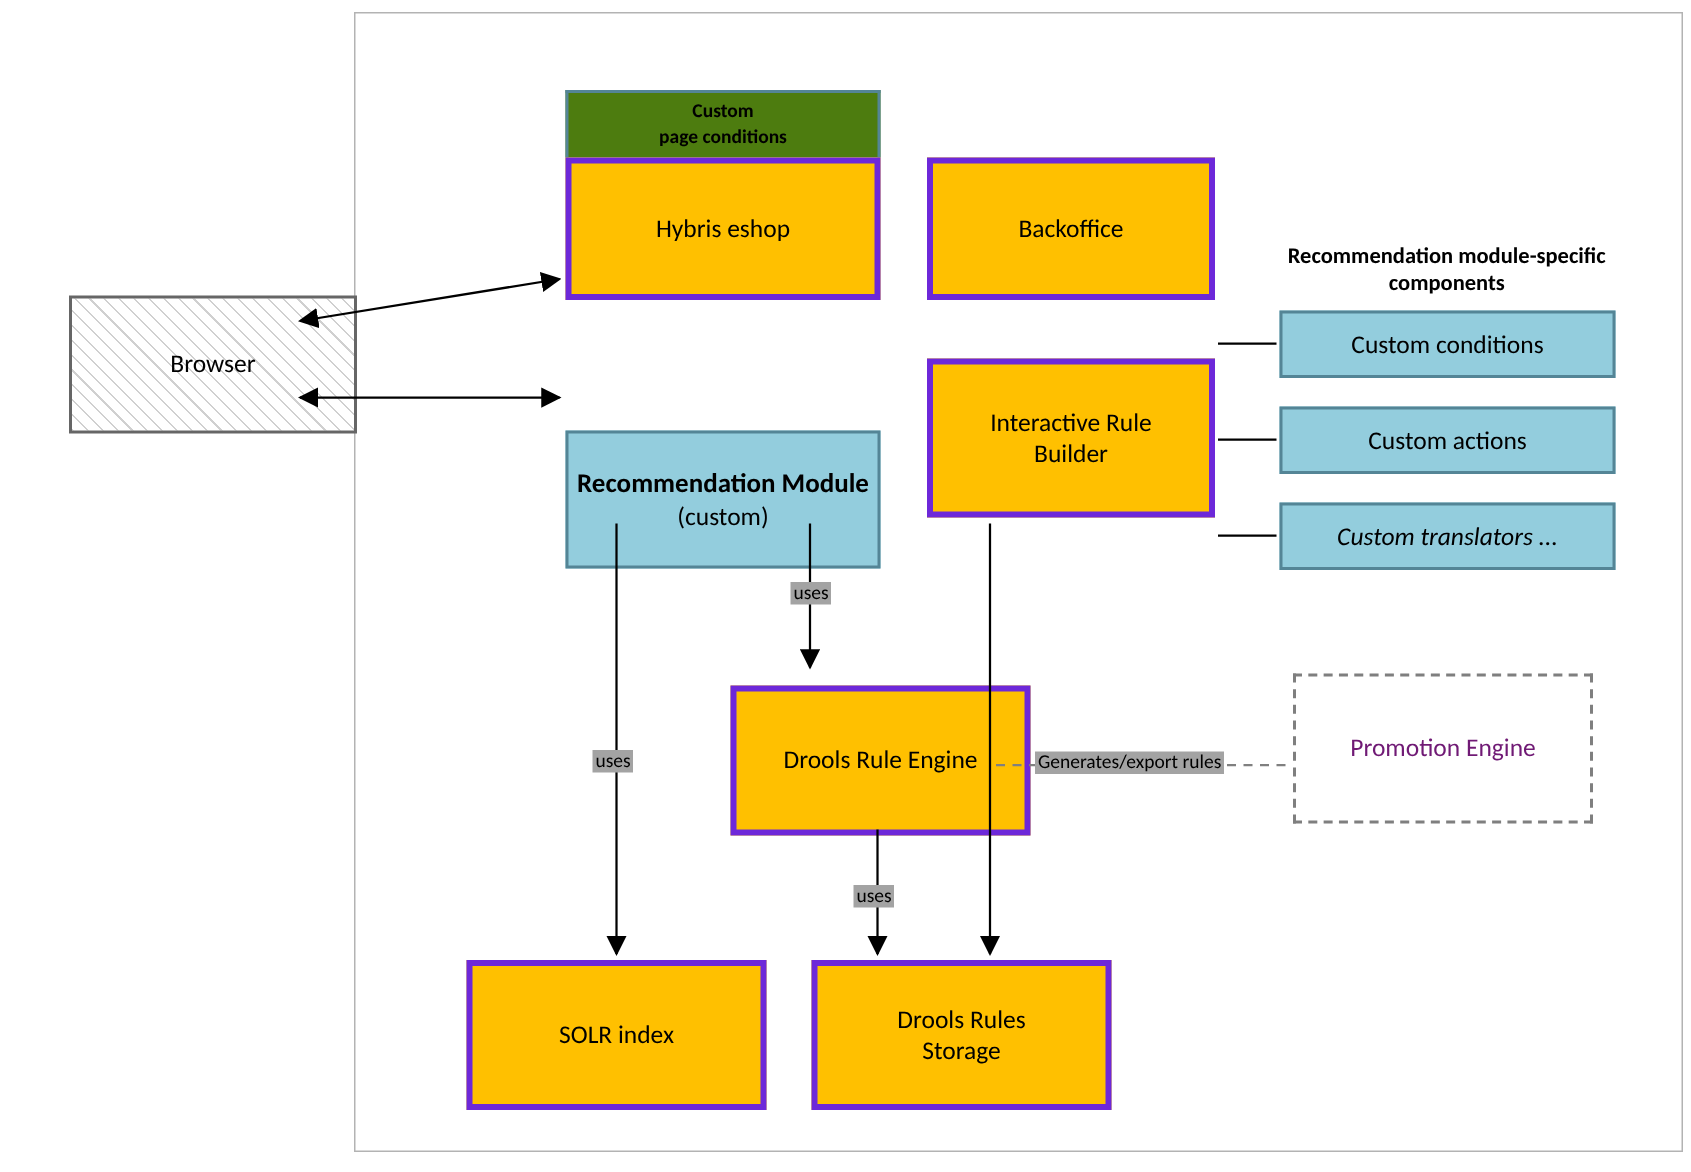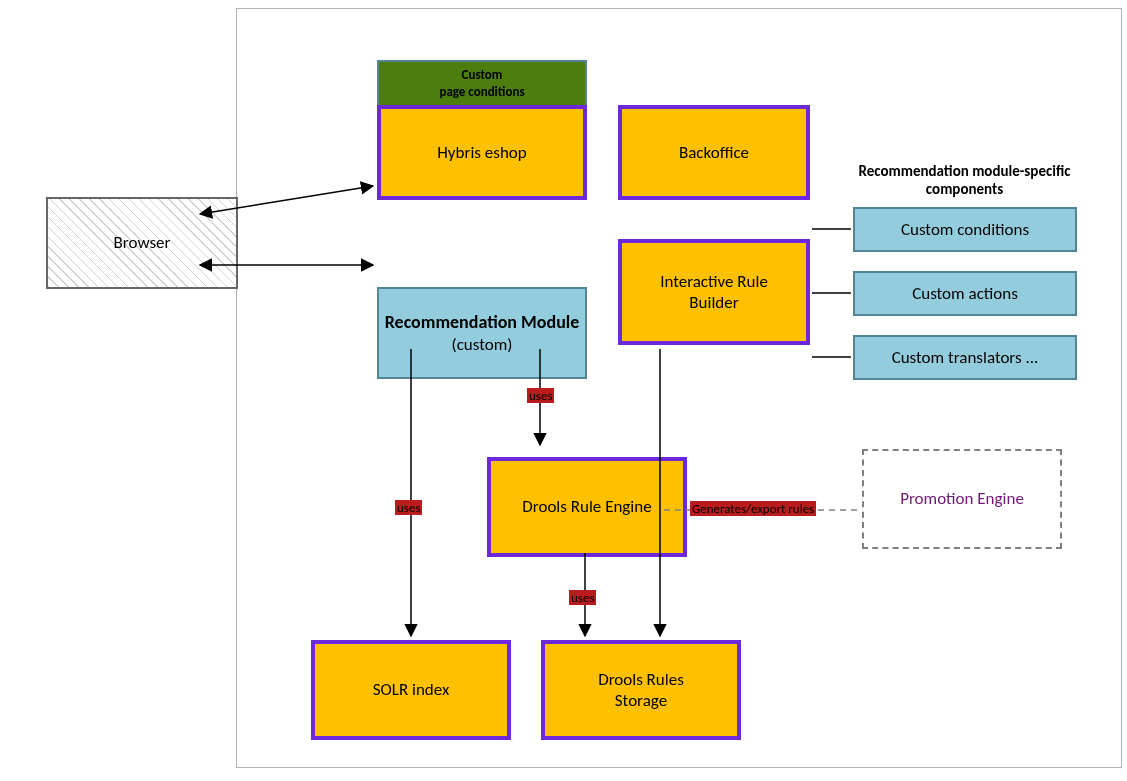--- a/index.html
+++ b/index.html
@@ -62,21 +62,21 @@
   }
   .label {
     position: absolute;
     text-align: center;
     font-weight: bold;
     font-size: 15px;
   }
   .edge-label {
     position: absolute;
     font-size: 13px;
-    background: #b91c1c;
+    background: #a3a3a3;
     padding: 0 2px;
   }
   .big-label {
     font-size: 17px;
   }
   .bold { font-weight: bold; }
   svg.arrows {
     position: absolute;
     left: 0; top: 0;
     width: 1127px;
@@ -123,21 +123,21 @@
   </div>
 
   <div class="box teal" style="left:853px; top:207px; width:224px; height:45px;">
     <span>Custom conditions</span>
   </div>
 
   <div class="box teal" style="left:853px; top:271px; width:224px; height:45px;">
     <span>Custom actions</span>
   </div>
 
-  <div class="box teal" style="left:853px; top:335px; width:224px; height:45px;">
+  <div class="box teal" style="left:853px; top:335px; width:224px; height:45px;font-style:italic;">
     <span>Custom translators ...</span>
   </div>
 
   <div class="box orange big-label" style="left:487px; top:457px; width:200px; height:100px;">
     <span>Drools Rule Engine</span>
   </div>
 
   <div class="box dashed-box big-label" style="left:862px; top:449px; width:200px; height:100px;">
     <span>Promotion Engine</span>
   </div>

